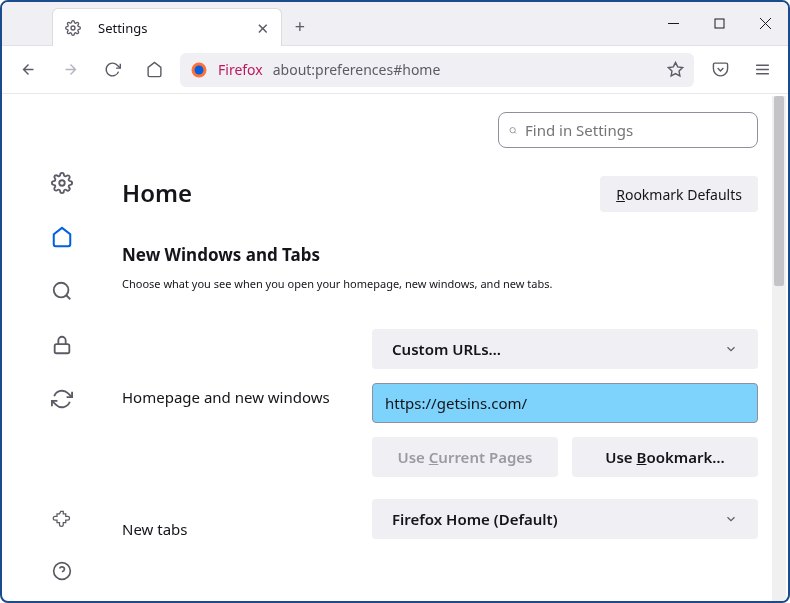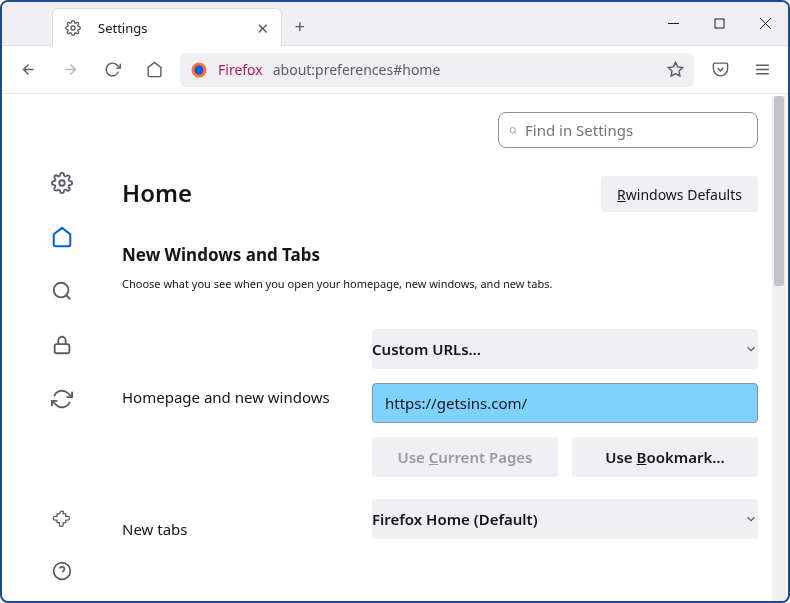--- a/index.html
+++ b/index.html
@@ -40,21 +40,21 @@
   .restore { float:right; height:36px; padding:0 16px; background:#f0f0f4; border:none; border-radius:4px; font-size:14px; color:#15141a; cursor:pointer; }
   .restore .ul { text-decoration: underline; }
 
   h2.section { font-size:17px; font-weight:700; color:#15141a; margin: 0 0 10px 0; }
   p.desc { font-size:11px; color:#15141a; margin-bottom:38px; }
 
   .row { display:flex; align-items:flex-end; gap:20px; margin-bottom:16px; }
   .row-label { width:230px; font-size:15px; color:#15141a; }
   .row-controls { flex:1; display:flex; flex-direction:column; gap:14px; }
 
-  .select { position:relative; height:40px; background:#f0f0f4; border-radius:4px; display:flex; align-items:center; padding:0 0; font-size:15px; font-weight:600; color:#15141a; cursor:pointer;gap:16px; }
+  .select { position:relative; height:40px; background:#f0f0f4; border-radius:4px; display:flex; align-items:center; padding:0 20px; font-size:15px; font-weight:600; color:#15141a; cursor:pointer;gap:16px; }
   .select .chev { margin-left:auto; color:#5b5b66; }
 
   .text-input { height:40px; border:1px solid #8f8f9d; border-radius:4px; padding:0 12px; font-size:15px; color:#15141a; background:#7dd3fc; }
 
   .btnrow { display:flex; gap:14px; }
   .btn { flex:1; height:40px; background:#f0f0f4; border:none; border-radius:4px; font-size:15px; font-weight:600; color:#15141a; cursor:pointer; padding:0 12px; text-align:center; white-space:nowrap; overflow:hidden; text-overflow:ellipsis; }
   .btn.disabled { color:#9a9aa4; cursor:default; }
   .btn .ul { text-decoration: underline; }
 
   .scrolltrack { position:absolute; right:2px; top:94px; width:14px; height:505px; background:#f0f0f0; }
@@ -208,21 +208,21 @@
         <svg width="15" height="15" viewBox="0 0 24 24" fill="none" stroke="currentColor" stroke-width="2">
             <circle cx="11" cy="11" r="8"></circle>
             <line x1="21" y1="21" x2="16.65" y2="16.65"></line>
           </svg>
         <input type="text" placeholder="Find in Settings" style="">
       </div>
     </div>
 
     <div>
       <h1 class="page-title">Home</h1>
-      <button class="restore"><span class="ul">R</span><span>windows Defaults</span></button>
+      <button class="restore"><span class="ul">R</span><span>ookmark Defaults</span></button>
     </div>
 
     <h2 class="section">New Windows and Tabs</h2>
     <p class="desc">Choose what you see when you open your homepage, new windows, and new tabs.</p>
 
     <div class="row" style="align-items:flex-start;">
       <div class="row-label" style="padding-top:58px;">Homepage and new windows</div>
       <div class="row-controls">
         <div class="select">
           <span>Custom URLs…</span>

